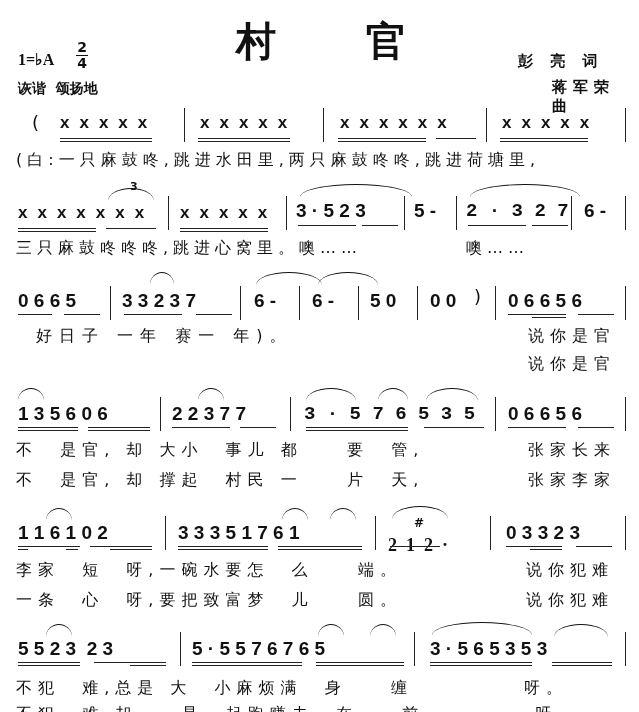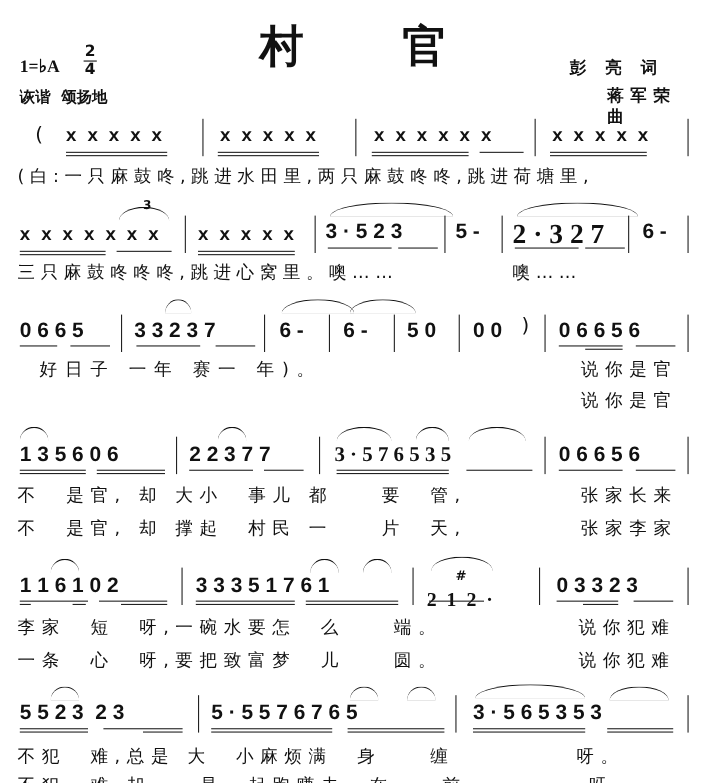--- a/index.html
+++ b/index.html
@@ -67,21 +67,21 @@
 <div class="bar" style="left:168px; top:196px;"></div>
 <div class="bar" style="left:286px; top:196px;"></div>
 <div class="bar" style="left:404px; top:196px;"></div>
 <div class="bar" style="left:456px; top:196px;"></div>
 <div class="bar" style="left:571px; top:196px;"></div>
 <div class="bar" style="left:625px; top:196px;"></div>
 <div class="slur2" style="left:300px; width:112px; top:184px;"></div>
 <div class="slur2" style="left:470px; width:110px; top:184px;"></div>
 <div class="abs" style="left:296px; top:200px; font-family:'Liberation Sans',sans-serif; font-weight:bold; font-size:19px; white-space:pre; letter-spacing:0;">3 · 5 2 3</div>
 <div class="abs" style="left:414px; top:200px; font-family:'Liberation Sans',sans-serif; font-weight:bold; font-size:19px; white-space:pre;">5 -</div>
-<div class="abs" style="left:466px; top:200px; font-family:Liberation Serif, serif; font-weight:bold; font-size:25px; white-space:pre;">2 · 3 2 7</div>
+<div class="abs" style="left:466px; top:200px; font-family:Liberation Mono, monospace; font-weight:bold; font-size:19px; white-space:pre;">2 · 3 2 7</div>
 <div class="abs" style="left:584px; top:200px; font-family:'Liberation Sans',sans-serif; font-weight:bold; font-size:19px; white-space:pre;">6 -</div>
 <div class="ul" style="left:298px; width:58px; top:225px;"></div>
 <div class="ul" style="left:362px; width:36px; top:225px;"></div>
 <div class="ul" style="left:468px; width:58px; top:225px;"></div>
 <div class="ul" style="left:532px; width:36px; top:225px;"></div>
 <div class="lyric" style="left:16px; top:238px; letter-spacing:5px;">三只麻鼓咚咚咚,跳进心窝里。噢……</div>
 <div class="lyric" style="left:466px; top:238px; letter-spacing:5px;">噢……</div>
 
 <div class="slur2" style="left:150px; width:24px; top:272px;"></div>
 <div class="slur2" style="left:256px; width:66px; top:272px;"></div>
@@ -112,21 +112,21 @@
 <div class="lyric" style="left:528px; top:326px; letter-spacing:6px;">说你是官</div>
 <div class="lyric" style="left:528px; top:354px; letter-spacing:6px;">说你是官</div>
 
 <div class="slur2" style="left:18px; width:26px; top:388px;"></div>
 <div class="slur2" style="left:198px; width:26px; top:388px;"></div>
 <div class="slur2" style="left:306px; width:50px; top:388px;"></div>
 <div class="slur2" style="left:378px; width:30px; top:388px;"></div>
 <div class="slur2" style="left:426px; width:52px; top:388px;"></div>
 <div class="abs" style="left:18px; top:403px; font-family:'Liberation Sans',sans-serif; font-weight:bold; font-size:19px; white-space:pre;">1 3 5 6 0 6</div>
 <div class="abs" style="left:172px; top:403px; font-family:'Liberation Sans',sans-serif; font-weight:bold; font-size:19px; white-space:pre;">2 2 3 7 7</div>
-<div class="abs" style="left:304px; top:403px; font-family:Liberation Serif, serif; font-weight:bold; font-size:19px; white-space:pre;">3 · 5 7 6 5 3 5</div>
+<div class="abs" style="left:304px; top:403px; font-family:Liberation Mono, monospace; font-weight:bold; font-size:19px; white-space:pre;">3 · 5 7 6 5 3 5</div>
 <div class="abs" style="left:508px; top:403px; font-family:'Liberation Sans',sans-serif; font-weight:bold; font-size:19px; white-space:pre;">0 6 6 5 6</div>
 <div class="bar" style="left:160px; top:397px;"></div>
 <div class="bar" style="left:290px; top:397px;"></div>
 <div class="bar" style="left:495px; top:397px;"></div>
 <div class="bar" style="left:625px; top:397px;"></div>
 <div class="ul" style="left:18px; width:60px; top:427px;"></div>
 <div class="ul" style="left:18px; width:60px; top:430px;"></div>
 <div class="ul" style="left:88px; width:62px; top:427px;"></div>
 <div class="ul" style="left:88px; width:62px; top:430px;"></div>
 <div class="ul" style="left:172px; width:58px; top:427px;"></div>

